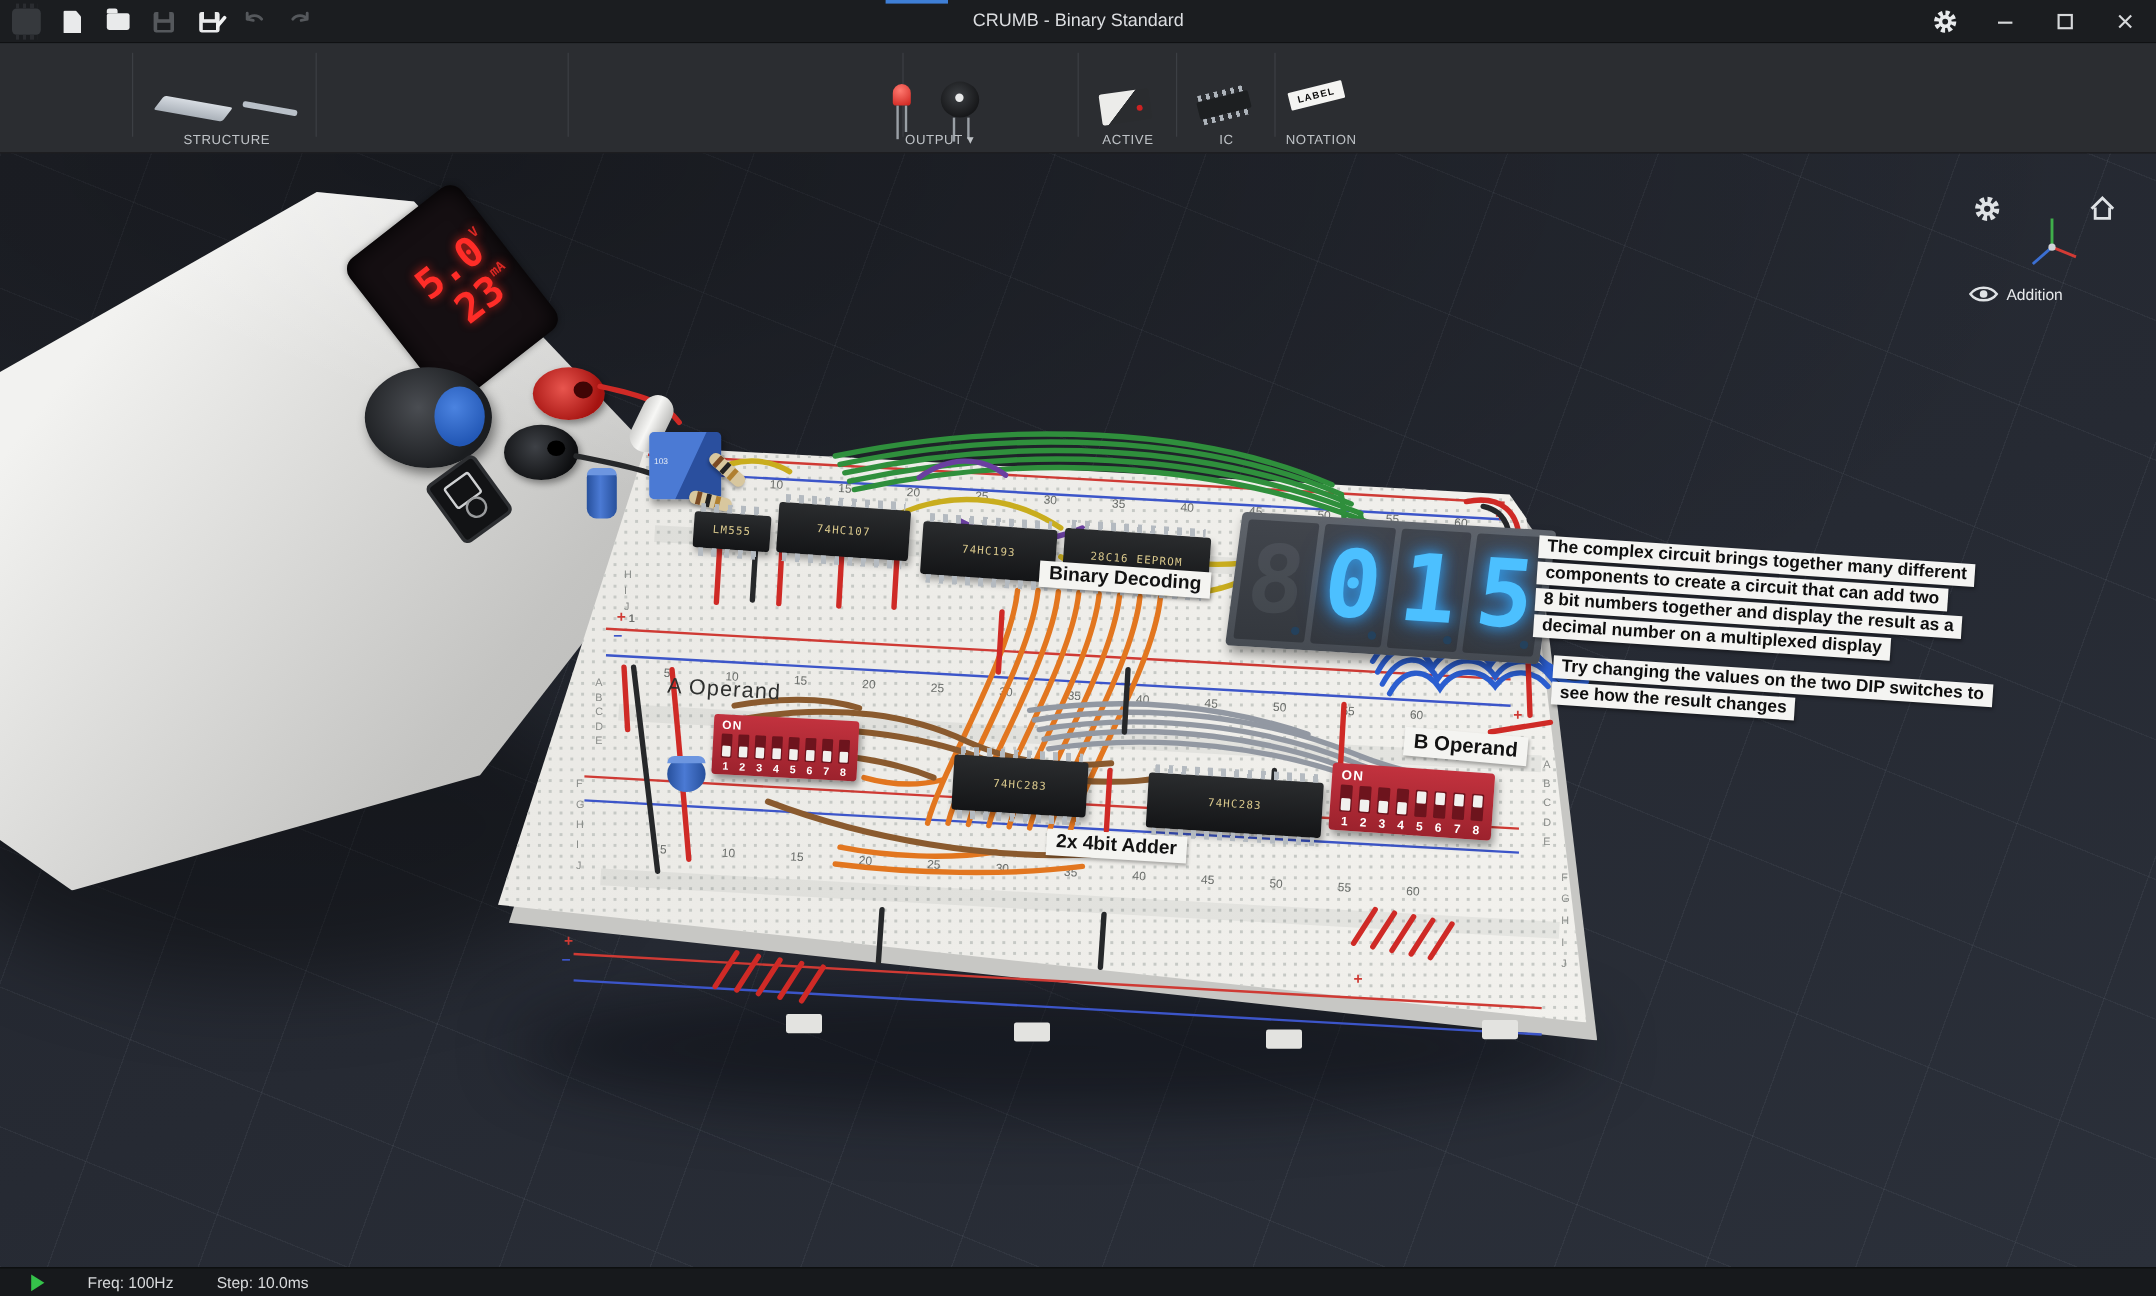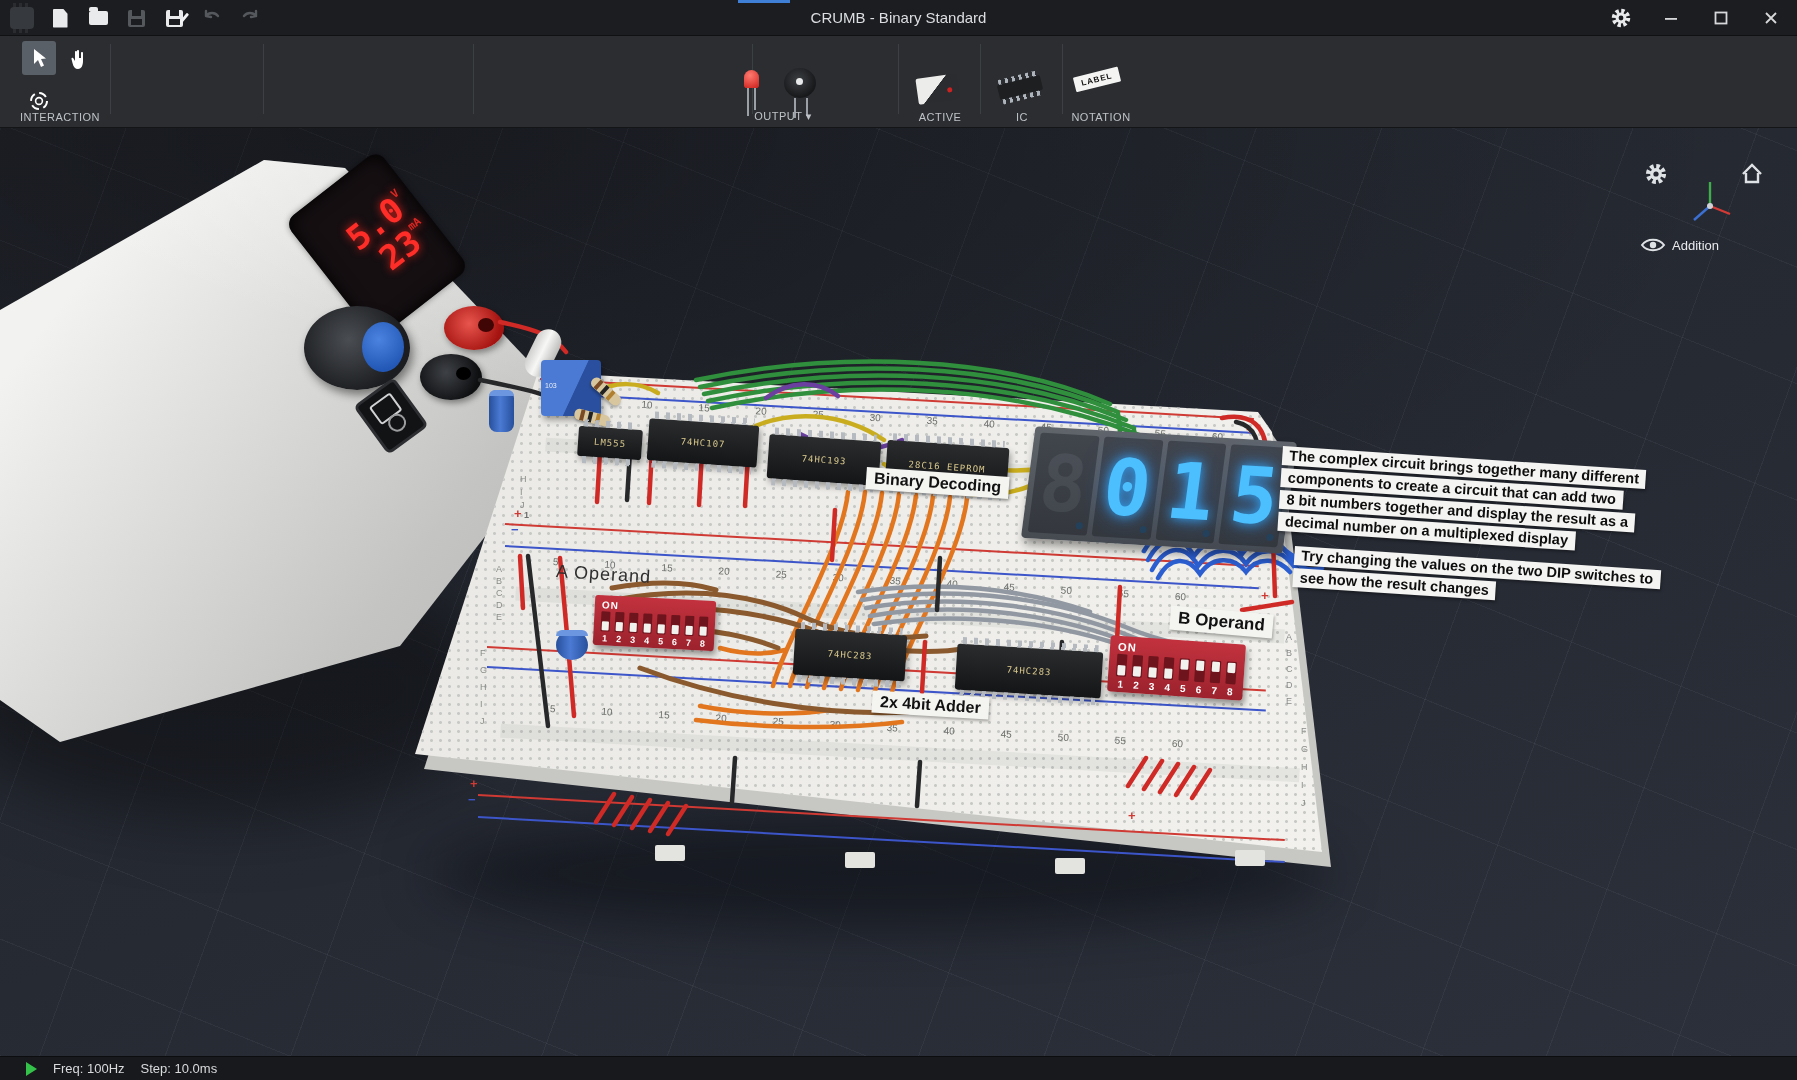--- a/index.html
+++ b/index.html
@@ -171,21 +171,21 @@
 
   
   .vp-ctrl { position:absolute; color:#dfe2e5; cursor:pointer; }
   #standard-label { position:absolute; left:1672px; top:110px; color:#e8eaec; font-size:13px; }
 
   
   #statusbar { position:absolute; top:1056px; left:0; width:1797px; height:24px; background:#17191c;
     border-top:1px solid #0c0d0e; display:flex; align-items:center; gap:16px; padding-left:26px; }
   #play-btn { width:0; height:0; border-left:11px solid #35c24a; border-top:7px solid transparent;
     border-bottom:7px solid transparent; cursor:pointer; }
-  .status-text { color:#d8dadc; font-size:13px; }
+  .status-text { color:#d8dadc; font-size:13px;margin-left:20px; }
 </style>
 </head>
 <body>
 
 <div id="titlebar">
   <div id="accent-line"></div>
   <div class="tb-left">
     <div class="tbtn">
         <div class="icon-chip-logo"></div>
       </div>
@@ -236,41 +236,27 @@
     <div class="tbtn">
       <svg class="uicon" width="16" height="16" viewBox="0 0 16 16">
         <path d="M3 3 L13 13 M13 3 L3 13" stroke="#d6d8da" stroke-width="1.8"></path>
       </svg>
     </div>
   </div>
 </div>
 
 <div id="toolbar">
 
-  <div class="tb-section" style="left:12px; width:96px;">
-    <div class="tool-btn tool-selected" style="left:10px; top:5px;">
-      <svg class="uicon" width="18" height="20" viewBox="0 0 18 20">
-        <path d="M4 1 L4 16 L8 12 L11 19 L14 17.5 L11 11 L16 10.5 Z" fill="#fff"></path>
-      </svg>
-    </div>
-    <div class="tool-btn" style="left:50px; top:7px;">
-      <svg class="uicon" width="20" height="22" viewBox="0 0 20 22">
-        <path d="M8 2 C8 .8 10 .8 10 2 L10 9 L12 9 L12 4 C12 2.8 14 2.8 14 4 L14 12 C14 17 12 20 9 20 C6 20 4.5 18 3.5 14 L2.5 10 C2.2 8.8 4 8.3 4.5 9.5 L6 12 L6 3 C6 1.8 8 1.8 8 3 Z" fill="#fff"></path>
-      </svg>
-    </div>
-    <div class="tool-btn" style="left:10px; top:48px;">
-      <svg class="uicon" width="24" height="24" viewBox="0 0 24 24">
-        <circle cx="12" cy="12" r="8" fill="none" stroke="#fff" stroke-width="2" stroke-dasharray="8 4.55"></circle>
-        <circle cx="12" cy="12" r="3.4" fill="none" stroke="#fff" stroke-width="1.6"></circle>
-      </svg>
-    </div>
-    <div class="tb-label">INTERACTION</div>
-  </div>
   <div class="tb-sep" style="left:110px;"></div>
 
+  <div class="tb-section" style="left:118px; width:142px;">
+    <div class="slab" style="left:14px; top:48px; width:58px; height:13px;"></div>
+    <div class="rod" style="left:84px; top:52px; width:46px; height:5px;"></div>
+    <div class="tb-label">STRUCTURE</div>
+  </div>
   <div class="tb-sep" style="left:263px;"></div>
 
   <div class="tb-sep" style="left:473px;"></div>
 
   <div class="tb-sep" style="left:752px;"></div>
 
   <div class="tb-section" style="left:718px; width:130px;">
     <div>
       <div class="led-ic" style="left:26px; top:34px;"></div>
       <div class="lead" style="left:29px; top:52px; height:28px;"></div>

